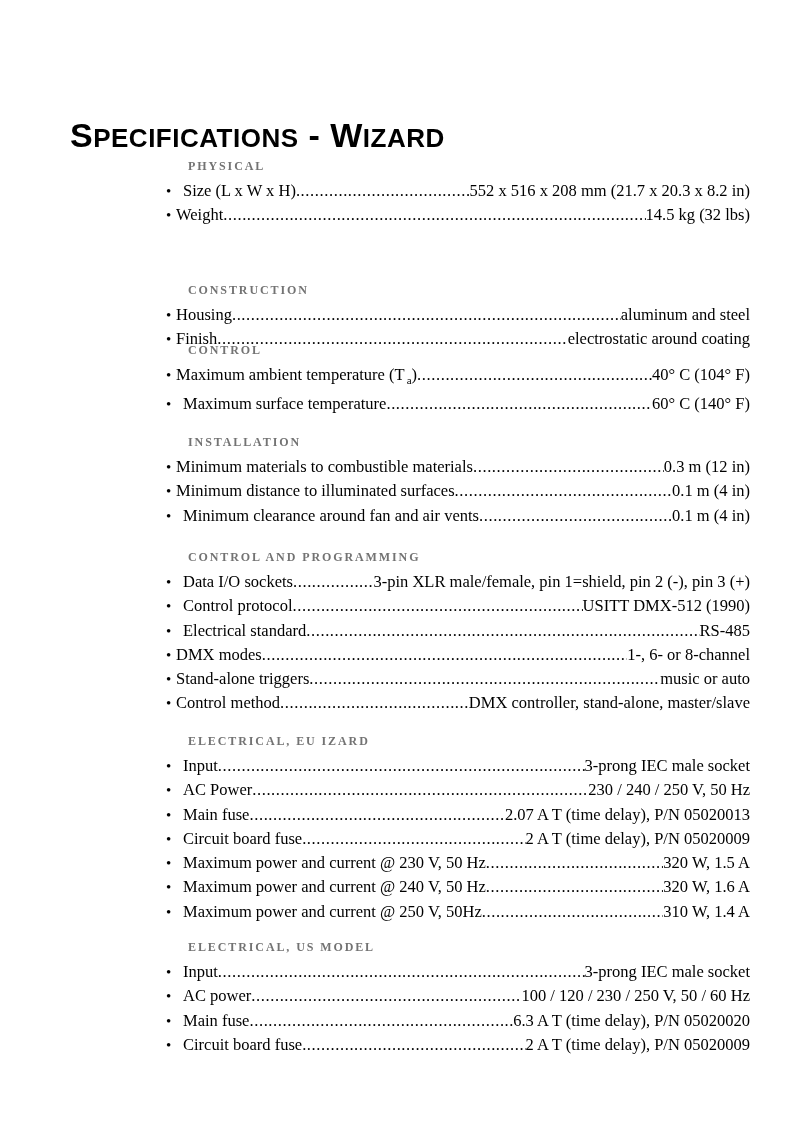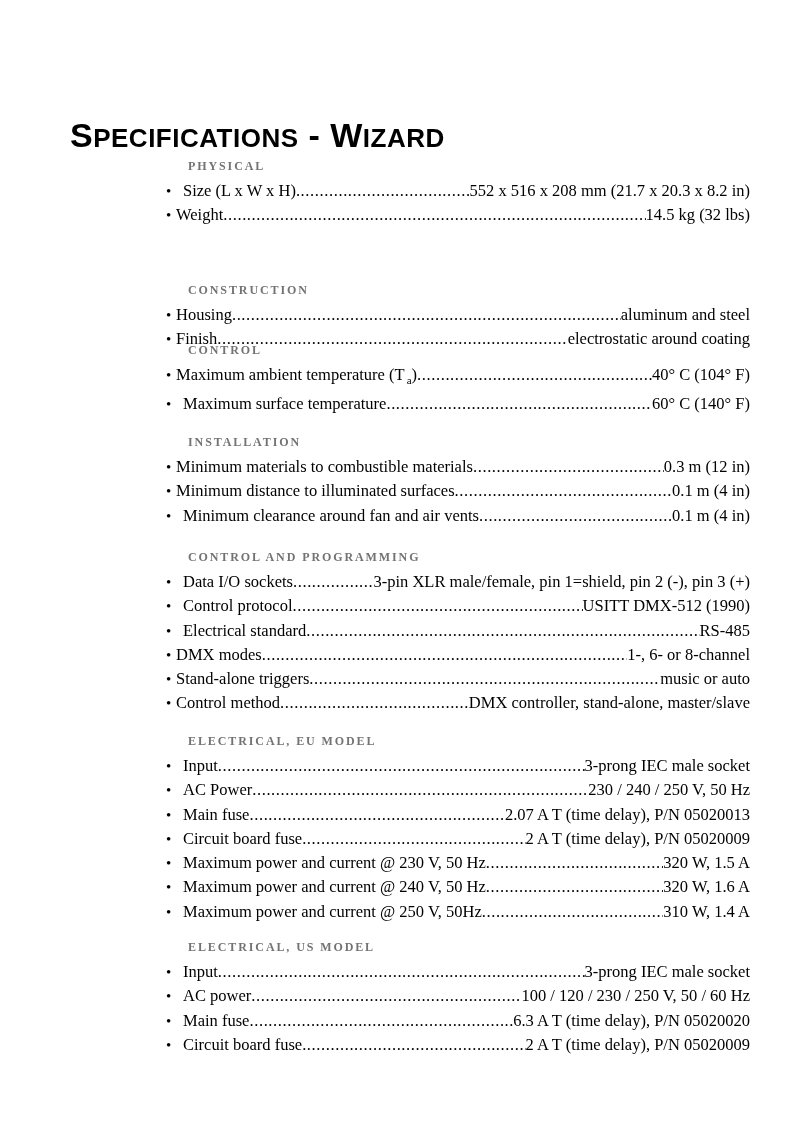--- a/index.html
+++ b/index.html
@@ -247,21 +247,21 @@
           </li>
           <li class="spec-row">
             <span class="bullet">•</span>
             <span class="label pad">Control method</span>
             <span class="leader" aria-hidden="true">...............................................................................................................................................................</span>
             <span class="value">DMX controller, stand-alone, master/slave</span>
           </li>
         </ul>
       </section>
       <section class="section" style="top: 733px;">
-        <div class="section-title">ELECTRICAL, EU MODEL</div>
+        <div class="section-title">ELECTRICAL, EU IZARD</div>
         <ul class="spec-list">
           <li class="spec-row">
             <span class="bullet wide">•</span>
             <span class="label">Input</span>
             <span class="leader" aria-hidden="true">...............................................................................................................................................................</span>
             <span class="value">3-prong IEC male socket</span>
           </li>
           <li class="spec-row">
             <span class="bullet wide">•</span>
             <span class="label">AC Power</span>

